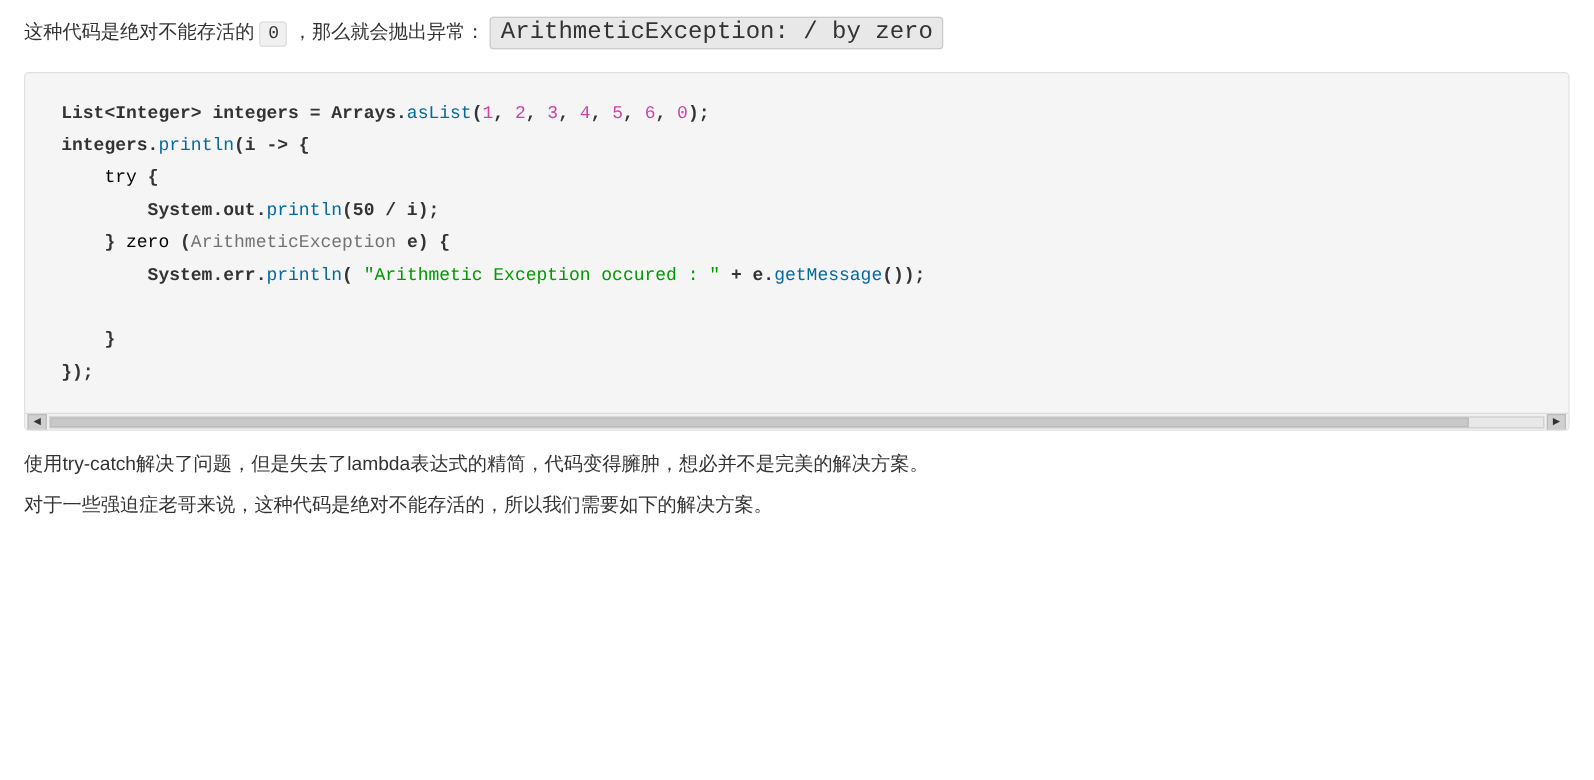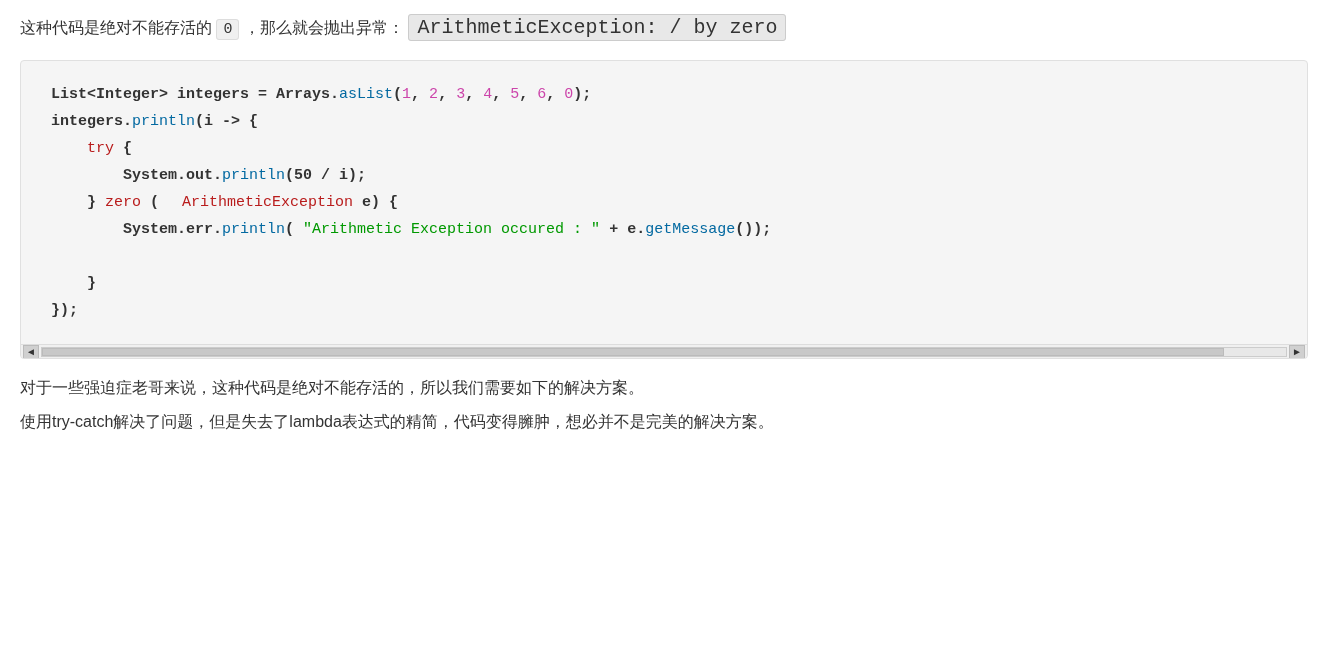--- a/index.html
+++ b/index.html
@@ -112,25 +112,25 @@
     }
 
     .scroll-thumb {
       width: 95%;
       height: 100%;
       background: #c8c8c8;
       border: 1px solid #bbb;
     }
 
     
-    .kw-blue { color: #b91c1c; }       
+    .kw-blue { color: #000000; }       
     .kw-method { color: #0369a1; }     
     .kw-numbers { color: #cc44aa; }    
     .kw-string { color: #009900; }     
-    .kw-class { color: #b91c1c; margin-left: 23px; }        
+    .kw-class { color: #737373; }        
     .plain { color: #333; font-weight: bold; }
 
     .bottom-text {
       font-size: 16px;
       color: #333;
       line-height: 1.9;
       margin-top: 10px;
     }
 
     .bottom-text p {
@@ -164,17 +164,17 @@
     <div class="scrollbar-track">
       <div class="scroll-left-btn">◄</div>
       <div class="scroll-thumb-track">
         <div class="scroll-thumb"></div>
       </div>
       <div class="scroll-right-btn">►</div>
     </div>
   </div>
 
   <div class="bottom-text">
+    <p>使用try-catch解决了问题，但是失去了lambda表达式的精简，代码变得臃肿，想必并不是完美的解决方案。</p>
     <p>对于一些强迫症老哥来说，这种代码是绝对不能存活的，所以我们需要如下的解决方案。</p>
-    <p>使用try-catch解决了问题，但是失去了lambda表达式的精简，代码变得臃肿，想必并不是完美的解决方案。</p>
   </div>
 
 </div>
 
 </body></html>

